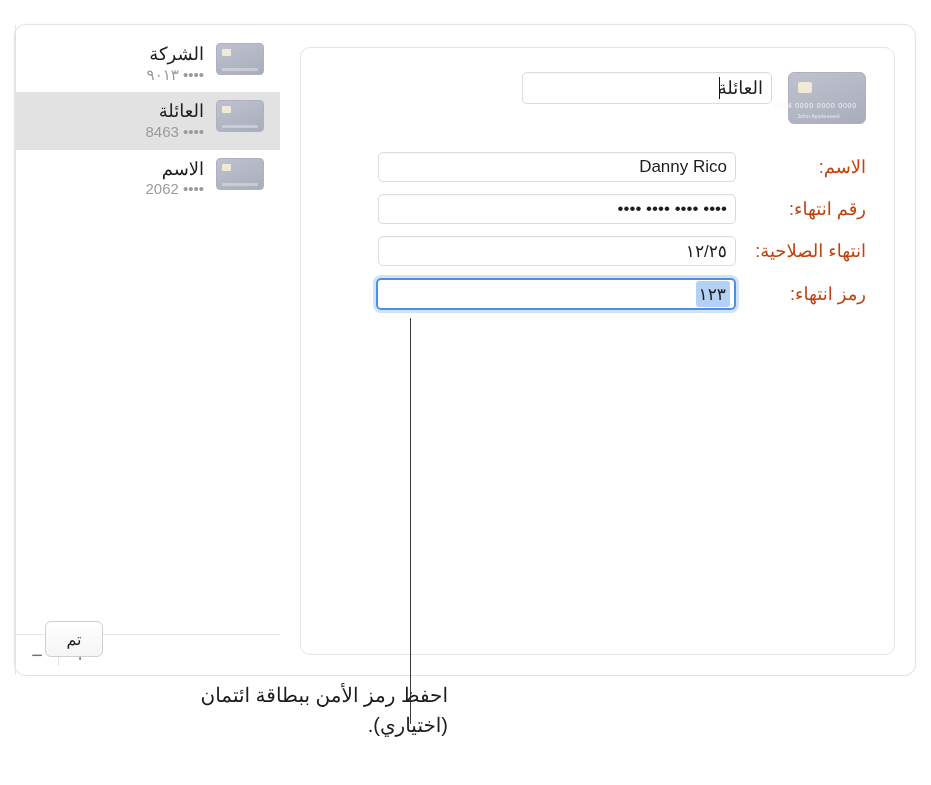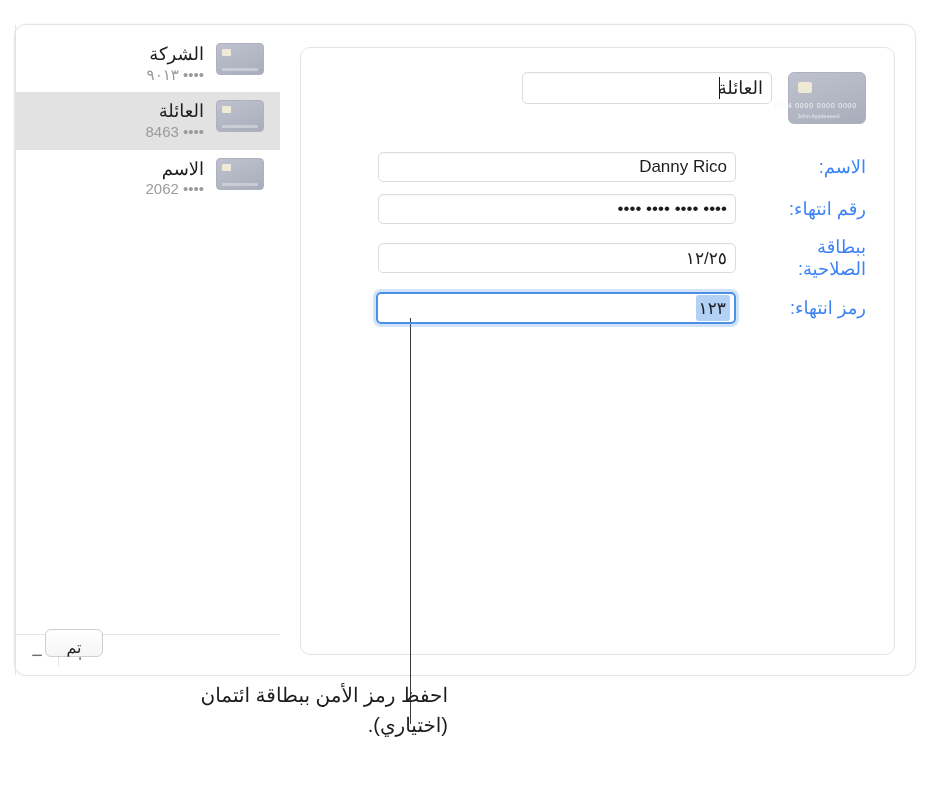--- a/index.html
+++ b/index.html
@@ -79,42 +79,42 @@
     flex:1;height:30px;border:1px solid var(--input-border);border-radius:5px;
     padding:0 8px;font-size:18px;color:#1d1d1f;text-align:right;background:#fff;
     box-shadow:inset 0 1px 1px rgba(0,0,0,.03);
   }
   .title-wrap{flex:1;position:relative;height:32px;}
   .title-wrap .cursor-tick{position:absolute;top:5px;bottom:5px;width:1px;background:#111;
     right:52px;} 
 
   .form{display:flex;flex-direction:column;gap:12px;}
   .row{display:flex;align-items:center;gap:12px;}
-  .row label{flex:0 0 118px;font-size:18px;color:#3b82f6;}
+  .row label{flex:0 0 118px;font-size:18px;color:#c2410c;}
   .row input{
     width:340px;height:28px;border:1px solid var(--input-border);border-radius:5px;
     padding:0 8px;font-size:17px;color:#1d1d1f;text-align:right;background:#fff;
     box-shadow:inset 0 1px 1px rgba(0,0,0,.03);font-family:inherit;direction:rtl;
   }
   .row.sec input{
     border:2px solid var(--focus);
     box-shadow:0 0 0 3px rgba(76,144,230,.25);
   }
   .sec-wrap{position:relative;width:344px;}
   .sec-highlight{
     position:absolute;right:6px;top:3px;bottom:3px;width:34px;border-radius:3px;
     background:#b3d1f5;z-index:0;
   }
   .row.sec input{position:relative;z-index:1;background:transparent;}
 
   .done-wrap{
     position:absolute;left:30px;bottom:18px;
   }
   .done-btn{
-    min-width:58px;height:28px;padding:8px 16px;border:1px solid var(--border-dark);
+    min-width:58px;height:36px;padding:8px 16px;border:1px solid var(--border-dark);
     border-radius:6px;background:linear-gradient(#fff,#f5f5f5);font-size:16px;
     color:#1d1d1f;cursor:pointer;
   }
 
   
   .callout{
     position:absolute;left:138px;top:680px;width:310px;
     font-size:20px;color:#1d1d1f;line-height:1.5;direction:rtl;
   }
   .callout-line{
@@ -187,21 +187,21 @@
           <label>الاسم:</label>
           <input dir="ltr" style="text-align: right;" value="Danny Rico">
         </div>
 
         <div class="row">
           <label>رقم انتهاء:</label>
           <input value="•••• •••• •••• ••••" style="">
         </div>
 
         <div class="row">
-          <label>ببطاقة الصلاحية:</label>
+          <label>انتهاء الصلاحية:</label>
           <input value="١٢/٢٥" style="">
         </div>
 
         <div class="row sec">
           <label>رمز انتهاء:</label>
           <div class="sec-wrap">
             <div class="sec-highlight"></div>
             <input value="١٢٣" style="">
           </div>
         </div>

